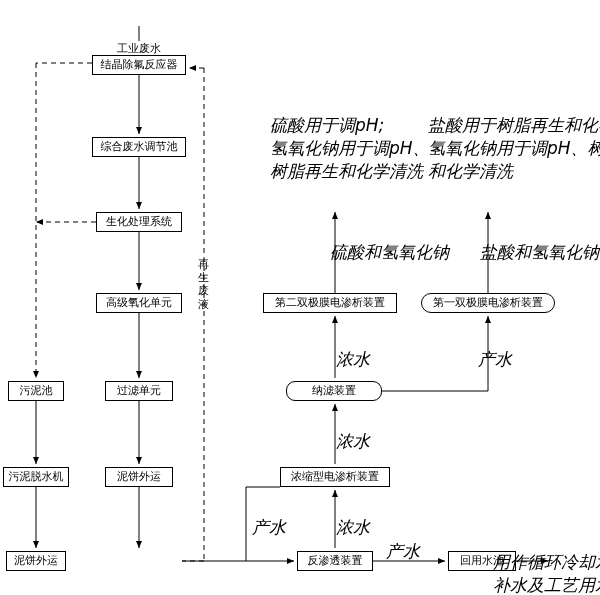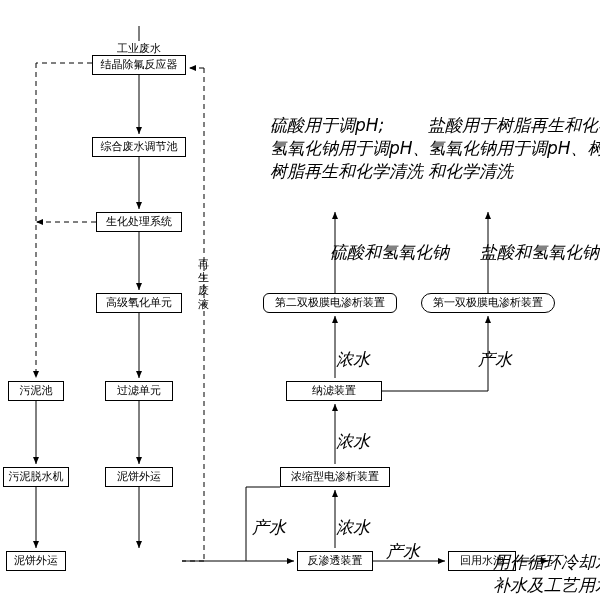--- a/index.html
+++ b/index.html
@@ -119,22 +119,22 @@
     <div class="node" style="left: 92px; top: 137px; width: 94px; height: 20px;">综合废水调节池</div>
     <div class="node" style="left: 96px; top: 212px; width: 86px; height: 20px;">生化处理系统</div>
     <div class="node" style="left: 96px; top: 293px; width: 86px; height: 20px;">高级氧化单元</div>
     <div class="node" style="left: 105px; top: 381px; width: 68px; height: 20px;">过滤单元</div>
     <div class="node" style="left: 105px; top: 467px; width: 68px; height: 20px;">泥饼外运</div>
     <div class="node" style="left: 8px; top: 381px; width: 56px; height: 20px;">污泥池</div>
     <div class="node" style="left: 3px; top: 467px; width: 66px; height: 20px;">污泥脱水机</div>
     <div class="node" style="left: 6px; top: 551px; width: 60px; height: 20px;">泥饼外运</div>
     <div class="node" style="left: 297px; top: 551px; width: 76px; height: 20px;">反渗透装置</div>
     <div class="node" style="left: 280px; top: 467px; width: 110px; height: 20px;">浓缩型电渗析装置</div>
-    <div class="node" style="left: 286px; top: 381px; width: 96px; height: 20px;">纳滤装置</div>
-    <div class="node" style="left: 263px; top: 293px; width: 134px; height: 20px; border-radius: 6px;">第二双极膜电渗析装置</div>
+    <div class="node" style="left: 286px; top: 381px; width: 96px; height: 20px; border-radius: 9px;">纳滤装置</div>
+    <div class="node" style="left: 263px; top: 293px; width: 134px; height: 20px;">第二双极膜电渗析装置</div>
     <div class="node" style="left: 421px; top: 293px; width: 134px; height: 20px; border-radius: 10px;">第一双极膜电渗析装置</div>
     <div class="node" style="left: 448px; top: 551px; width: 68px; height: 20px;">回用水池</div>
     <div class="label" style="left: 270px; top: 114px;">硫酸用于调pH;
 氢氧化钠用于调pH、
 树脂再生和化学清洗</div>
     <div class="label" style="left: 428px; top: 114px;">盐酸用于树脂再生和化学清洗;
 氢氧化钠用于调pH、树脂再生
 和化学清洗</div>
     <div class="label" style="left: 330px; top: 241px;">硫酸和氢氧化钠</div>
     <div class="label" style="left: 480px; top: 241px;">盐酸和氢氧化钠</div>

